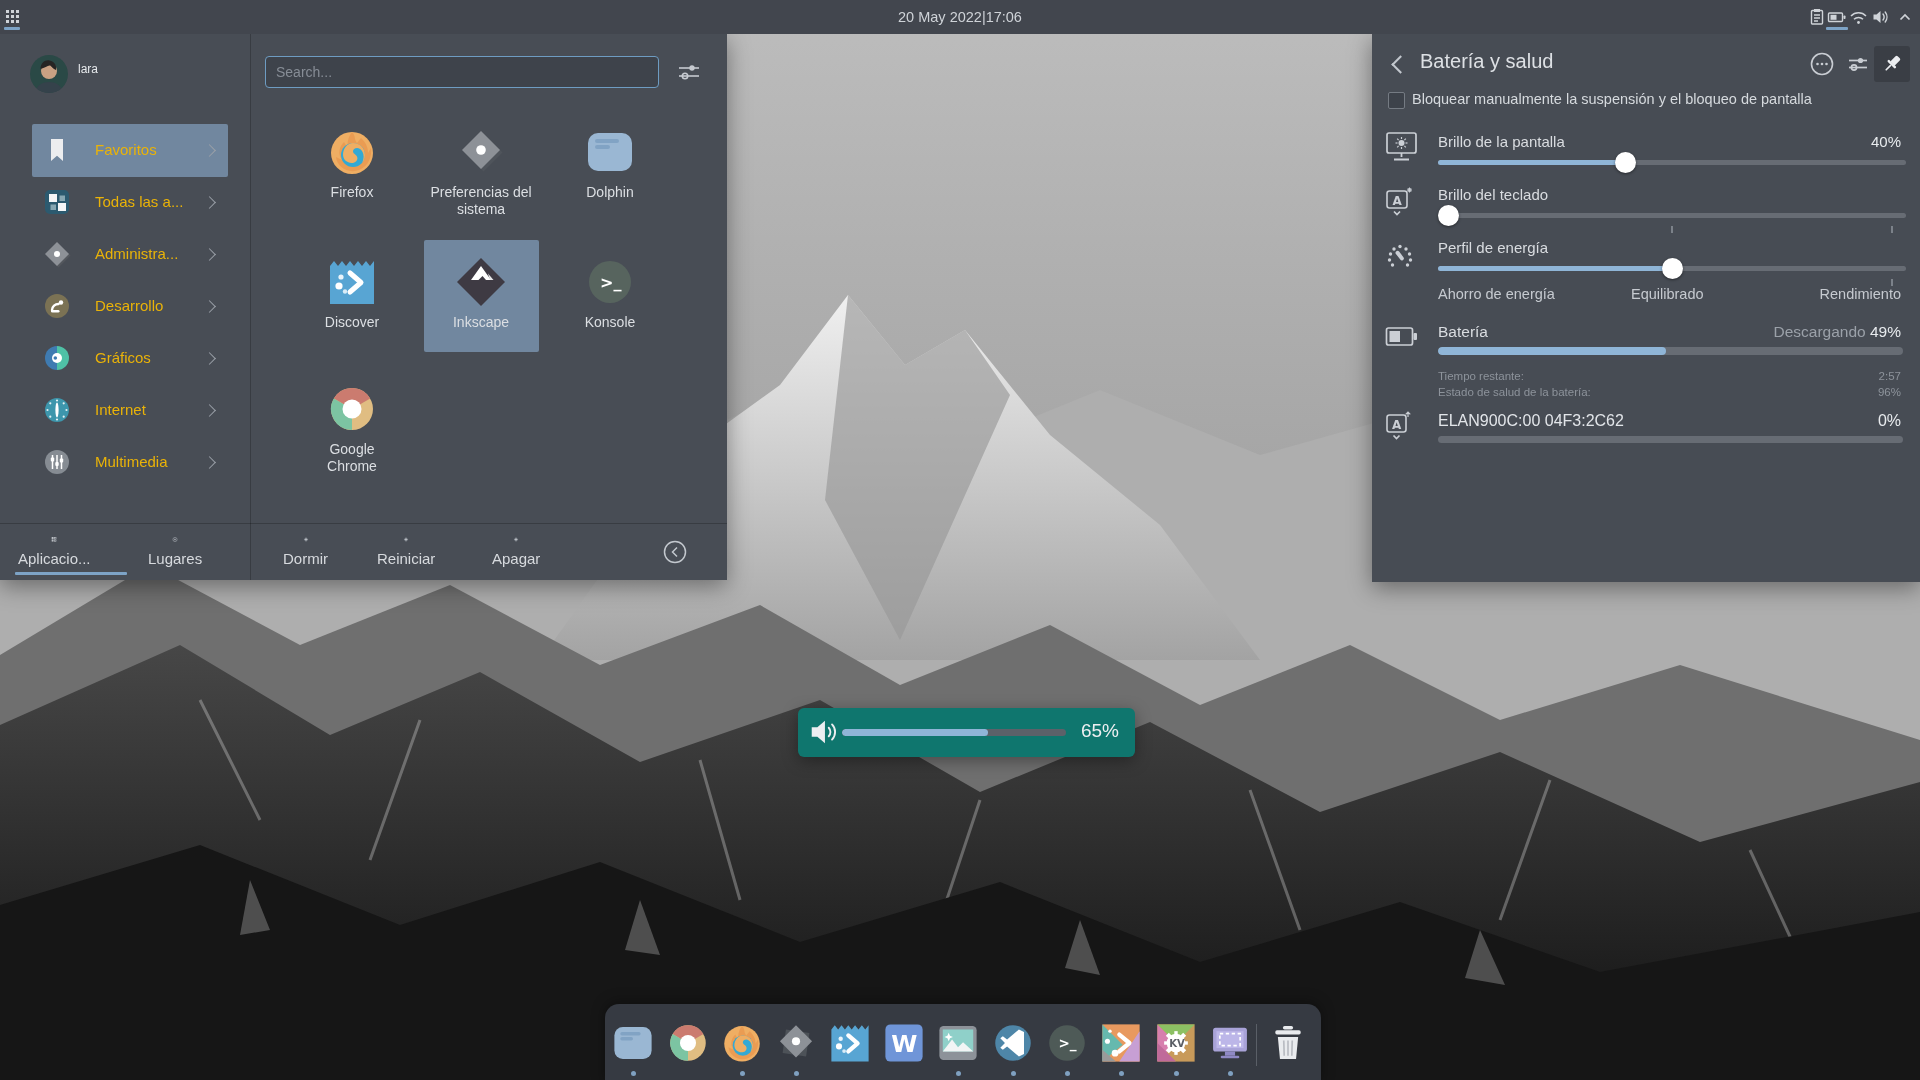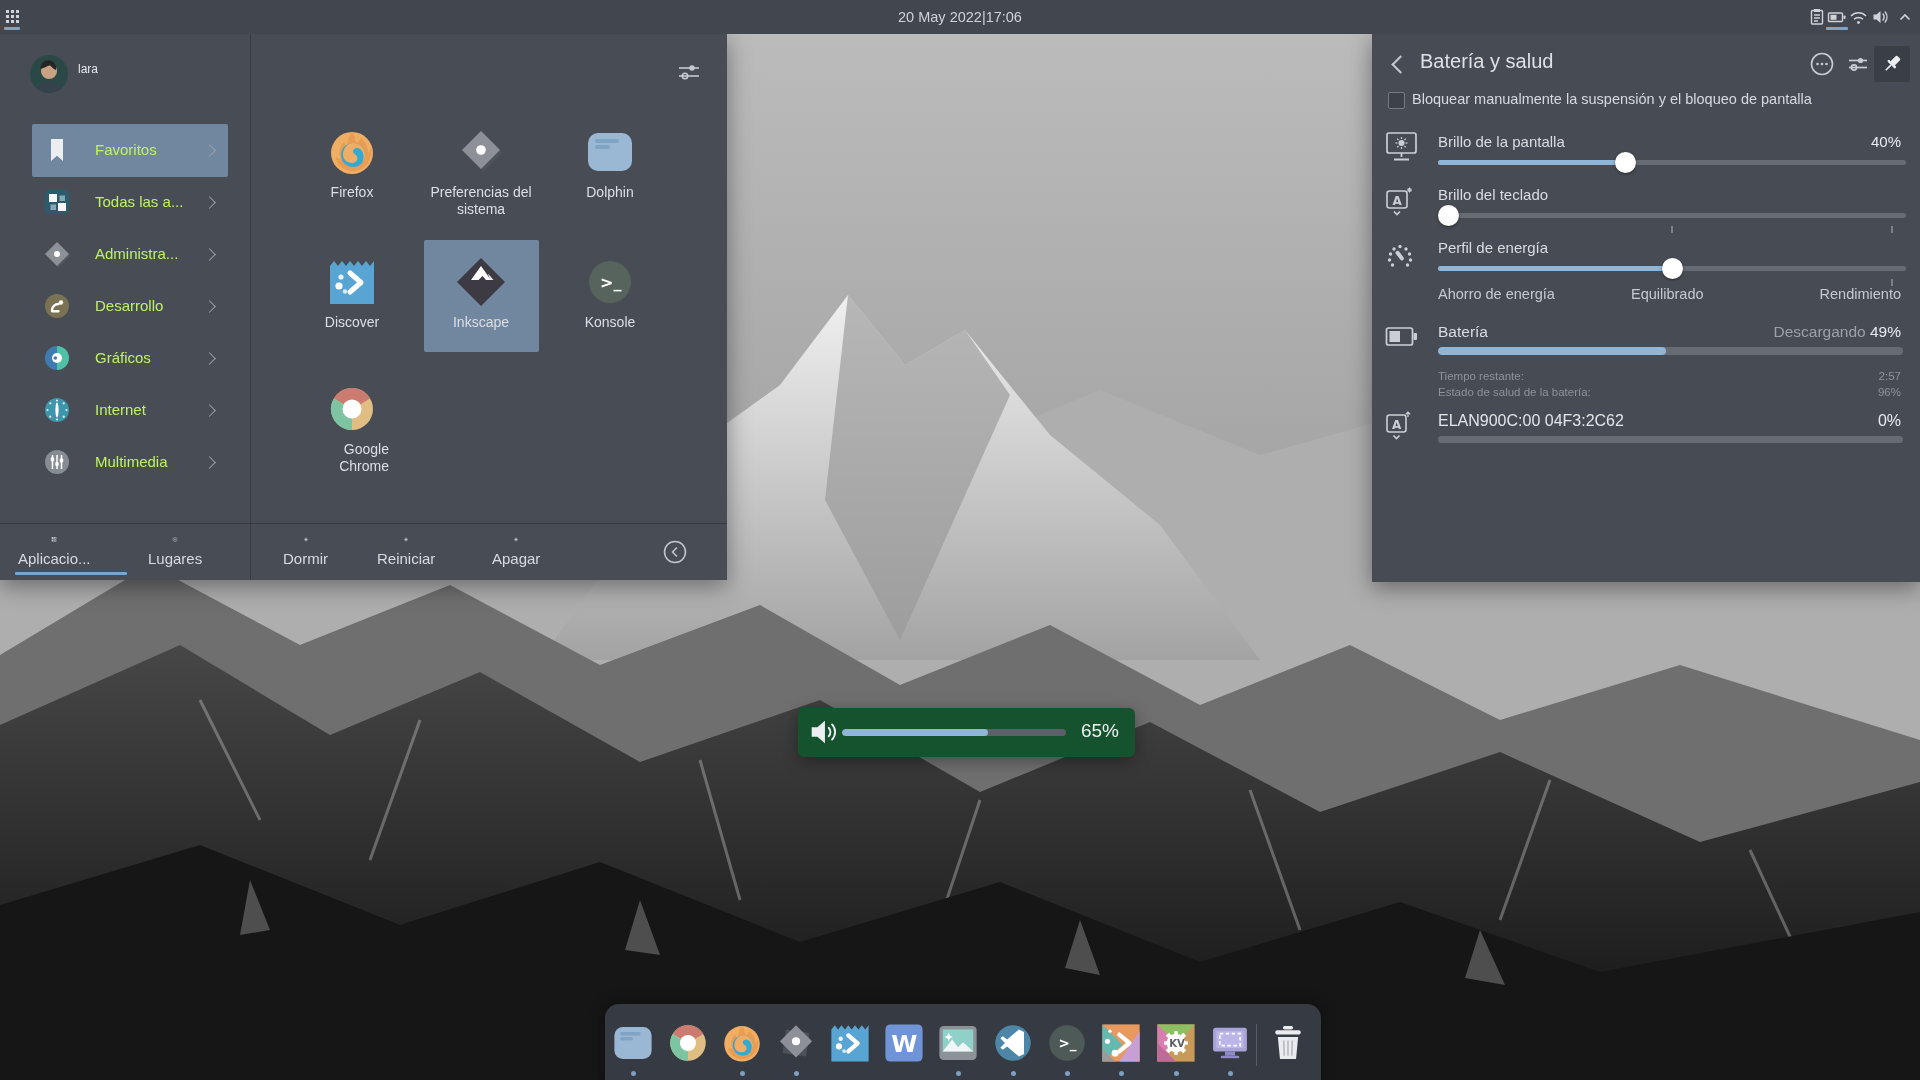--- a/index.html
+++ b/index.html
@@ -23,31 +23,31 @@
   #launcher{position:absolute;left:0;top:34px;width:727px;height:546px;background:#484d55;
     box-shadow:0 6px 22px rgba(0,0,0,.4);z-index:20;}
   #launcher .vdiv{position:absolute;left:250px;top:0;width:1px;height:546px;background:rgba(0,0,0,.22);}
   #launcher .hdiv{position:absolute;left:0;top:489px;width:727px;height:1px;background:rgba(0,0,0,.22);}
   .username{color:#e6e9ec;font-size:12px;}
   #search-input{position:absolute;left:265px;top:22px;width:372px;height:30px;background:#3e434b;
     border:1px solid #6e9cc2;border-radius:4px;color:#dcdfe3;font-size:14px;padding:0 10px;outline:none;
     font-family:inherit;}
   #search-input::placeholder{color:#878d96;}
   .side-row{position:relative;width:250px;height:52px;}
-  .side-row .lbl{position:absolute;left:95px;top:0;height:56px;line-height:52px;color:#bef264;font-size:15px;
+  .side-row .lbl{position:absolute;left:95px;top:0;height:56px;line-height:52px;color:#eab308;font-size:15px;
     white-space:nowrap;text-align:center;}
   .side-row .ico{position:absolute;left:42px;top:11px;width:30px;height:30px;}
   .chev{position:absolute;left:205px;top:22px;width:8px;height:8px;border-right:1.6px solid #9aa0a8;
     border-top:1.6px solid #9aa0a8;transform:rotate(45deg);}
   .side-sel{position:absolute;left:32px;top:90px;width:196px;height:53px;background:#71879f;border-radius:2px;}
   .grid-cell{position:absolute;width:128px;text-align:center;}
   .grid-cell .gico{width:52px;height:52px;margin:0 auto;}
   .grid-cell .glabel{margin-top:6px;color:#dcdfe3;font-size:14px;line-height:17px;}
   .grid-sel{position:absolute;left:424px;top:206px;width:115px;height:112px;background:#71879f;border-radius:2px;}
-  .narrow .glabel{width:74px;margin-left:auto;margin-right:auto;text-align:right;}
+  .narrow .glabel{width:74px;margin-left:auto;margin-right:auto;}
   .foot-item{position:absolute;top:503px;height:30px;display:flex;align-items:center;gap:8px;color:#d7dade;font-size:15px;flex-direction:column;}
   .diamond-ico{width:22px;height:22px;}
 
   
   #bpanel{position:absolute;left:1372px;top:34px;width:548px;height:548px;background:#474c54;
     box-shadow:0 6px 22px rgba(0,0,0,.4);z-index:20;}
   .bp-title{position:absolute;left:48px;top:16px;color:#dde0e4;font-size:20px;}
   .hdr-btn{position:absolute;top:12px;width:36px;height:36px;display:flex;align-items:center;justify-content:center;border-radius:3px;}
   .hdr-btn.pressed{background:#3a3e45;}
   .bp-label{position:absolute;left:66px;color:#d9dce0;font-size:15px;white-space:nowrap;}
@@ -63,21 +63,21 @@
   .pbar .fill{height:100%;background:#8fb5d7;border-radius:4px;}
   .bp-small{position:absolute;color:#8d939b;font-size:11.5px;}
   .stop-lbl{position:absolute;color:#c6cad0;font-size:14.5px;}
   #bp-checkbox{position:absolute;left:16px;top:58px;width:15px;height:15px;background:#3d424a;
     border:1px solid #757b83;border-radius:2px;}
   .chk-label{position:absolute;left:40px;top:57px;color:#d6dade;font-size:14.5px;}
   .back-chev{position:absolute;left:22px;top:24px;width:11px;height:11px;border-left:2px solid #c3c8ce;
     border-bottom:2px solid #c3c8ce;transform:rotate(45deg);}
 
   
-  #osd{position:absolute;left:798px;top:708px;width:337px;height:49px;background:#14532d;border-radius:6px;
+  #osd{position:absolute;left:798px;top:708px;width:337px;height:49px;background:#0f766e;border-radius:6px;
     box-shadow:0 4px 16px rgba(0,0,0,.35);z-index:15;}
   #osd .track{position:absolute;left:44px;top:21px;width:224px;height:7px;border-radius:3.5px;background:#5c6169;overflow:hidden;}
   #osd .fill{height:100%;background:#8fb5d7;border-radius:3.5px;}
   #osd .val{position:absolute;right:16px;top:12px;color:#edeff1;font-size:19px;}
 
   
   #dock{position:absolute;left:605px;top:1004px;width:716px;height:80px;background:#363a42;
     border-radius:14px 14px 0 0;box-shadow:0 -2px 14px rgba(0,0,0,.35);z-index:10;}
   .dock-item{position:absolute;top:17px;width:44px;height:60px;}
   .dock-item .dico{width:44px;height:44px;}
@@ -185,20 +185,21 @@
 
     <div class="abs" style="left:30px;top:21px;width:38px;height:38px;border-radius:50%;overflow:hidden;">
       <svg width="38" height="38" viewBox="0 0 38 38">
         <rect width="38" height="38" fill="#2a4946"></rect>
         <circle cx="19" cy="16" r="8" fill="#c9a183"></circle>
         <path d="M10.5 14c0-6.5 5-9.5 9-8.5 5 1.2 7.5 5 6.5 9.5-4.5-2-4.5-4.5-6.5-4.5s-5 2.5-9 3.5z" fill="#262524"></path>
         <path d="M5 38c1-8 8-11 14-11s13 3 14 11z" fill="#35424b"></path>
       </svg>
     </div>
     <div class="abs username" style="left:78px;top:28px;">lara</div>
+    <input id="search-input" type="text" placeholder="Search..." style="">
     <div class="abs" style="left:676px;top:27px;width:26px;height:22px;">
       <svg width="26" height="22" viewBox="0 0 26 22" stroke="#c6cad0" stroke-width="1.6">
         <line x1="3" y1="7" x2="23" y2="7"></line>
           <circle cx="16" cy="7" r="2.7" fill="#c6cad0" stroke="none"></circle>
         <line x1="3" y1="15" x2="23" y2="15"></line>
           <circle cx="9" cy="15" r="2.7" fill="none"></circle>
       </svg>
     </div>
 
     <div class="side-sel"></div>

